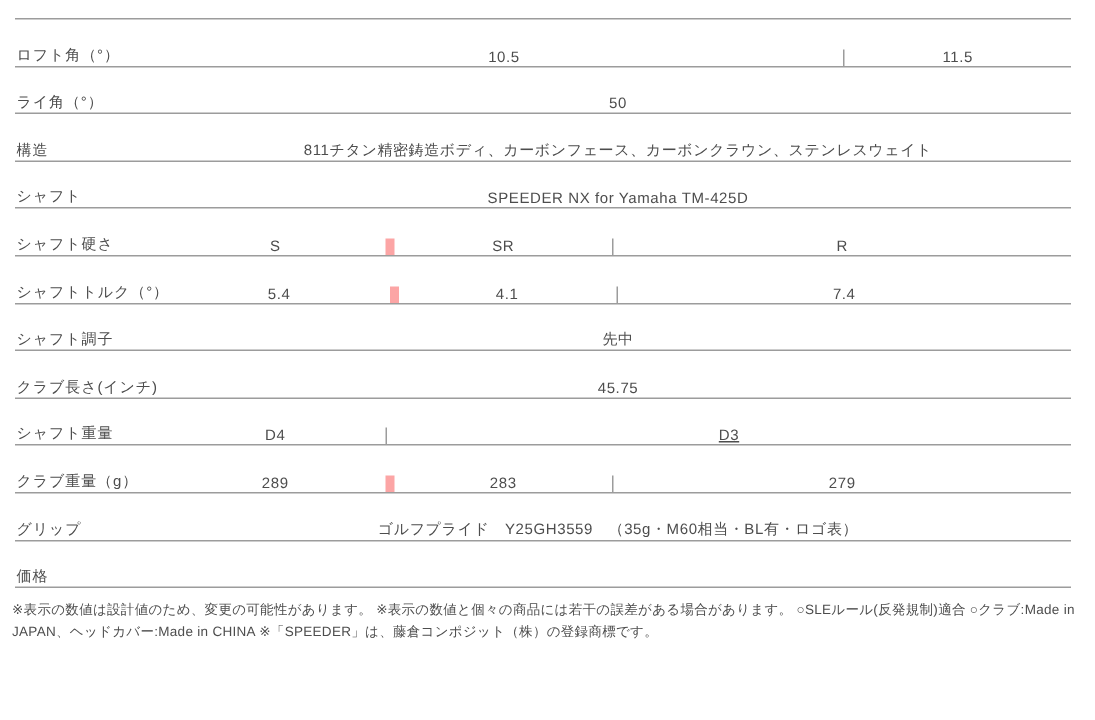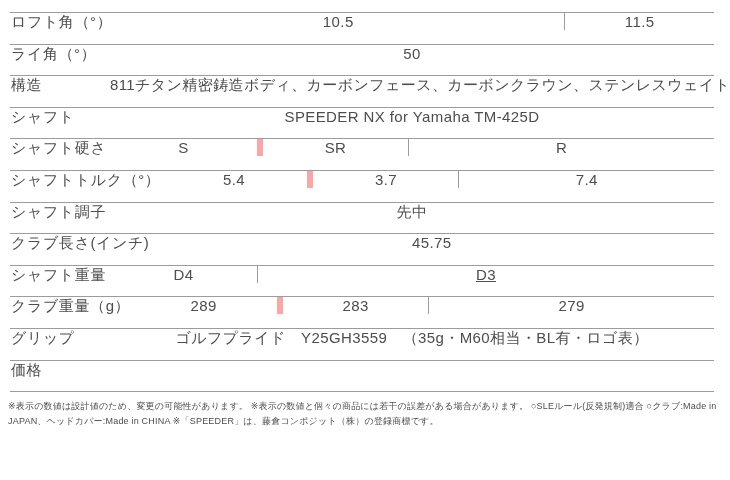--- a/index.html
+++ b/index.html
@@ -6,24 +6,24 @@
   body{
     width:730px;height:480px;background:#ffffff;
     font-family:"Liberation Sans","DejaVu Sans",sans-serif;
     color:#4d4d4d;overflow:hidden;
   }
   .spec-table{
     margin:12px 16px 0 10px;
     border-bottom:1px solid #9c9c9c;
   }
   .row{
-    display:flex;align-items:flex-start;
+    display:flex;align-items:flex-end;
     height:31.6px;box-sizing:border-box;
     border-top:1px solid #9c9c9c;
-    font-size:15px;
+    font-size:10px;
   }
   .cell{
     display:flex;align-items:center;justify-content:center;
     box-sizing:border-box;text-align:center;
     letter-spacing:0.4px;white-space:nowrap;
   }
   .label{
     flex:0 0 100px;justify-content:flex-start;text-align:left;
     padding-left:1px;letter-spacing:0.6px;
   }
@@ -70,21 +70,21 @@
     <div class="cell label">シャフト硬さ</div>
     <div class="cell c1">S</div>
     <div class="cell c2">SR</div>
     <div class="cell c3">R</div>
   </div>
 
 
   <div class="row">
     <div class="cell label">シャフトトルク（°）</div>
     <div class="cell c1">5.4</div>
-    <div class="cell c2">3.7</div>
+    <div class="cell c2">4.1</div>
     <div class="cell c3">7.4</div>
   </div>
 
   <div class="row">
     <div class="cell label">シャフト調子</div>
     <div class="cell full">先中</div>
   </div>
 
   <div class="row">
     <div class="cell label">クラブ長さ(インチ)</div>

